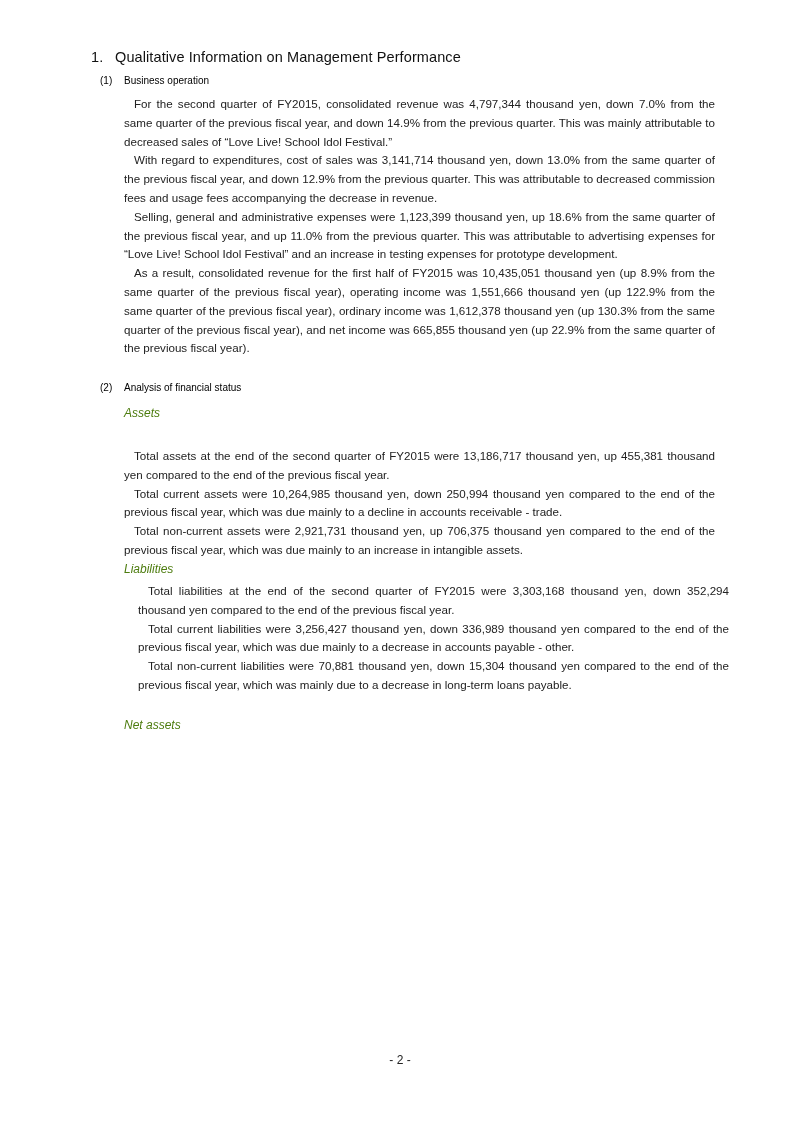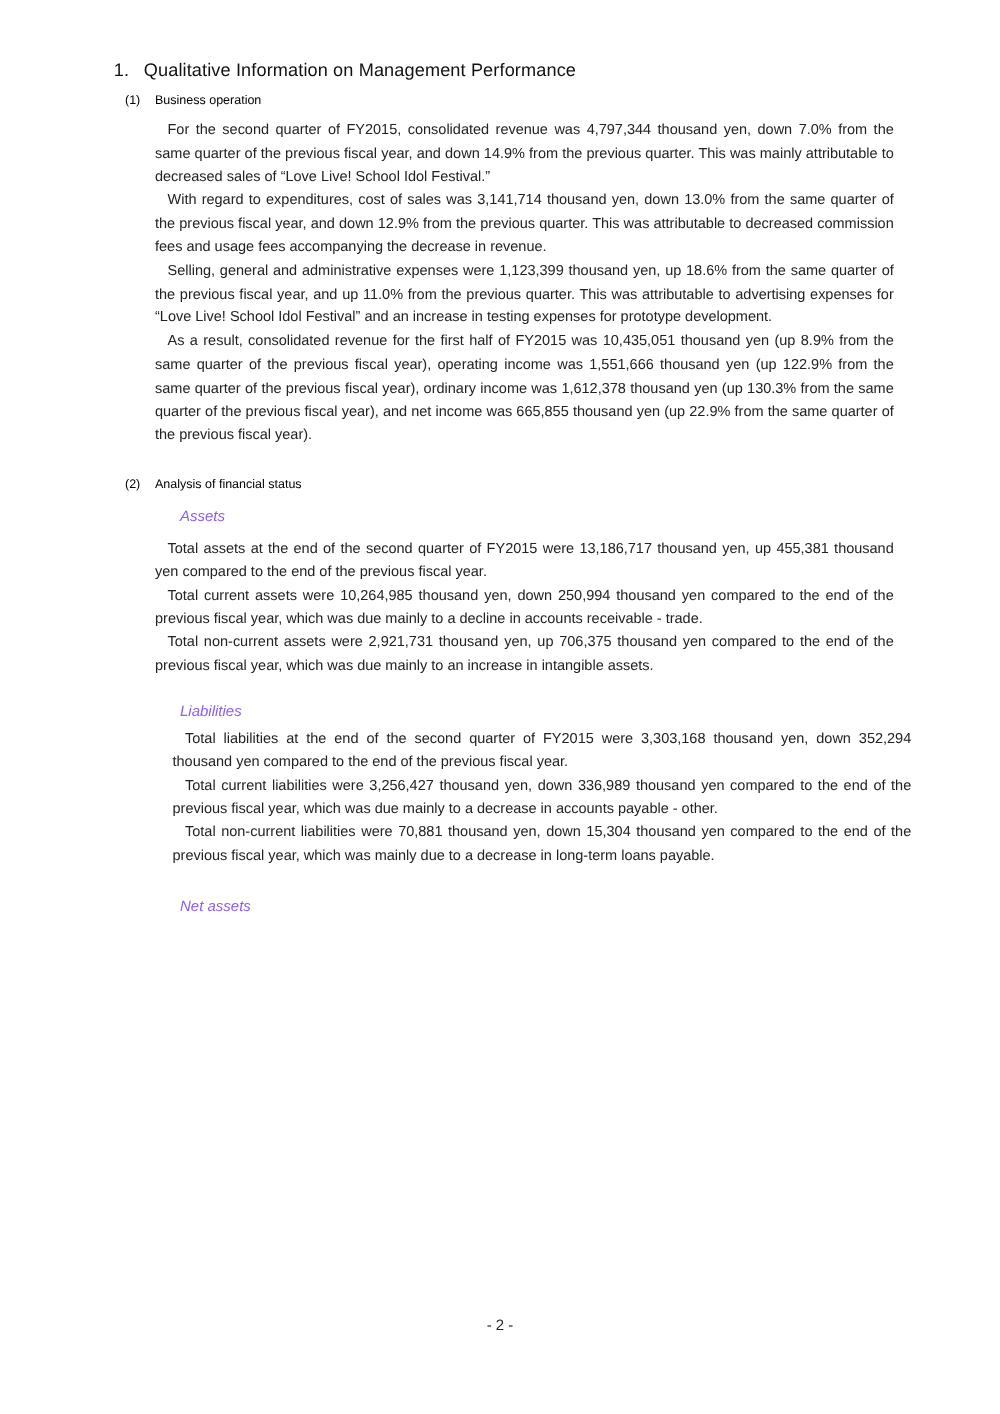--- a/index.html
+++ b/index.html
@@ -13,21 +13,21 @@
     font-size: 14.5px; letter-spacing: 0.1px; color: #111;
   }
   .h1 .num { display: inline-block; width: 24px; }
   .h2 {
     position: absolute; left: 100px;
     font-size: 10px; color: #000000;
   }
   .h2 .num { display: inline-block; width: 24px; }
   .sub {
     position: absolute; left: 124px;
-    font-size: 12px; font-style: italic; color: #8b5cf6; margin-left: 20px;
+    font-size: 12px; font-style: italic; color: #4d7c0f;
   }
   .block {
     position: absolute; left: 124px; width: 591px;
     font-size: 11.6px; line-height: 18.8px; text-align: justify; color: #222;
   }
   .block p { margin: 0; text-indent: 10px; }
   .footer {
     position: absolute; left: 0; width: 800px; top: 1053px;
     text-align: center; font-size: 12px; color: #222;
   }
@@ -50,21 +50,21 @@
     <p>With regard to expenditures, cost of sales was 3,141,714 thousand yen, down 13.0% from the same quarter of the previous fiscal year, and down 12.9% from the previous quarter. This was attributable to decreased commission fees and usage fees accompanying the decrease in revenue.</p>
     <p>Selling, general and administrative expenses were 1,123,399 thousand yen, up 18.6% from the same quarter of the previous fiscal year, and up 11.0% from the previous quarter. This was attributable to advertising expenses for “Love Live! School Idol Festival” and an increase in testing expenses for prototype development.</p>
     <p>As a result, consolidated revenue for the first half of FY2015 was 10,435,051 thousand yen (up 8.9% from the same quarter of the previous fiscal year), operating income was 1,551,666 thousand yen (up 122.9% from the same quarter of the previous fiscal year), ordinary income was 1,612,378 thousand yen (up 130.3% from the same quarter of the previous fiscal year), and net income was 665,855 thousand yen (up 22.9% from the same quarter of the previous fiscal year).</p>
   </div>
 
   <div class="h2" style="top:382px;">
     <span class="num">(2)</span><span>Analysis of financial status</span>
   </div>
 
   <div class="sub" style="top:406px;">Assets</div>
-  <div class="block" style="top:430px;">
+  <div class="block" style="top:447px;">
     <p>Total assets at the end of the second quarter of FY2015 were 13,186,717 thousand yen, up 455,381 thousand yen compared to the end of the previous fiscal year.</p>
     <p>Total current assets were 10,264,985 thousand yen, down 250,994 thousand yen compared to the end of the previous fiscal year, which was due mainly to a decline in accounts receivable - trade.</p>
     <p>Total non-current assets were 2,921,731 thousand yen, up 706,375 thousand yen compared to the end of the previous fiscal year, which was due mainly to an increase in intangible assets.</p>
   </div>
 
   <div class="sub" style="top:562px;">Liabilities</div>
   <div class="block" style="top:582px;margin-left:14px;">
     <p>Total liabilities at the end of the second quarter of FY2015 were 3,303,168 thousand yen, down 352,294 thousand yen compared to the end of the previous fiscal year.</p>
     <p>Total current liabilities were 3,256,427 thousand yen, down 336,989 thousand yen compared to the end of the previous fiscal year, which was due mainly to a decrease in accounts payable - other.</p>
     <p>Total non-current liabilities were 70,881 thousand yen, down 15,304 thousand yen compared to the end of the previous fiscal year, which was mainly due to a decrease in long-term loans payable.</p>

